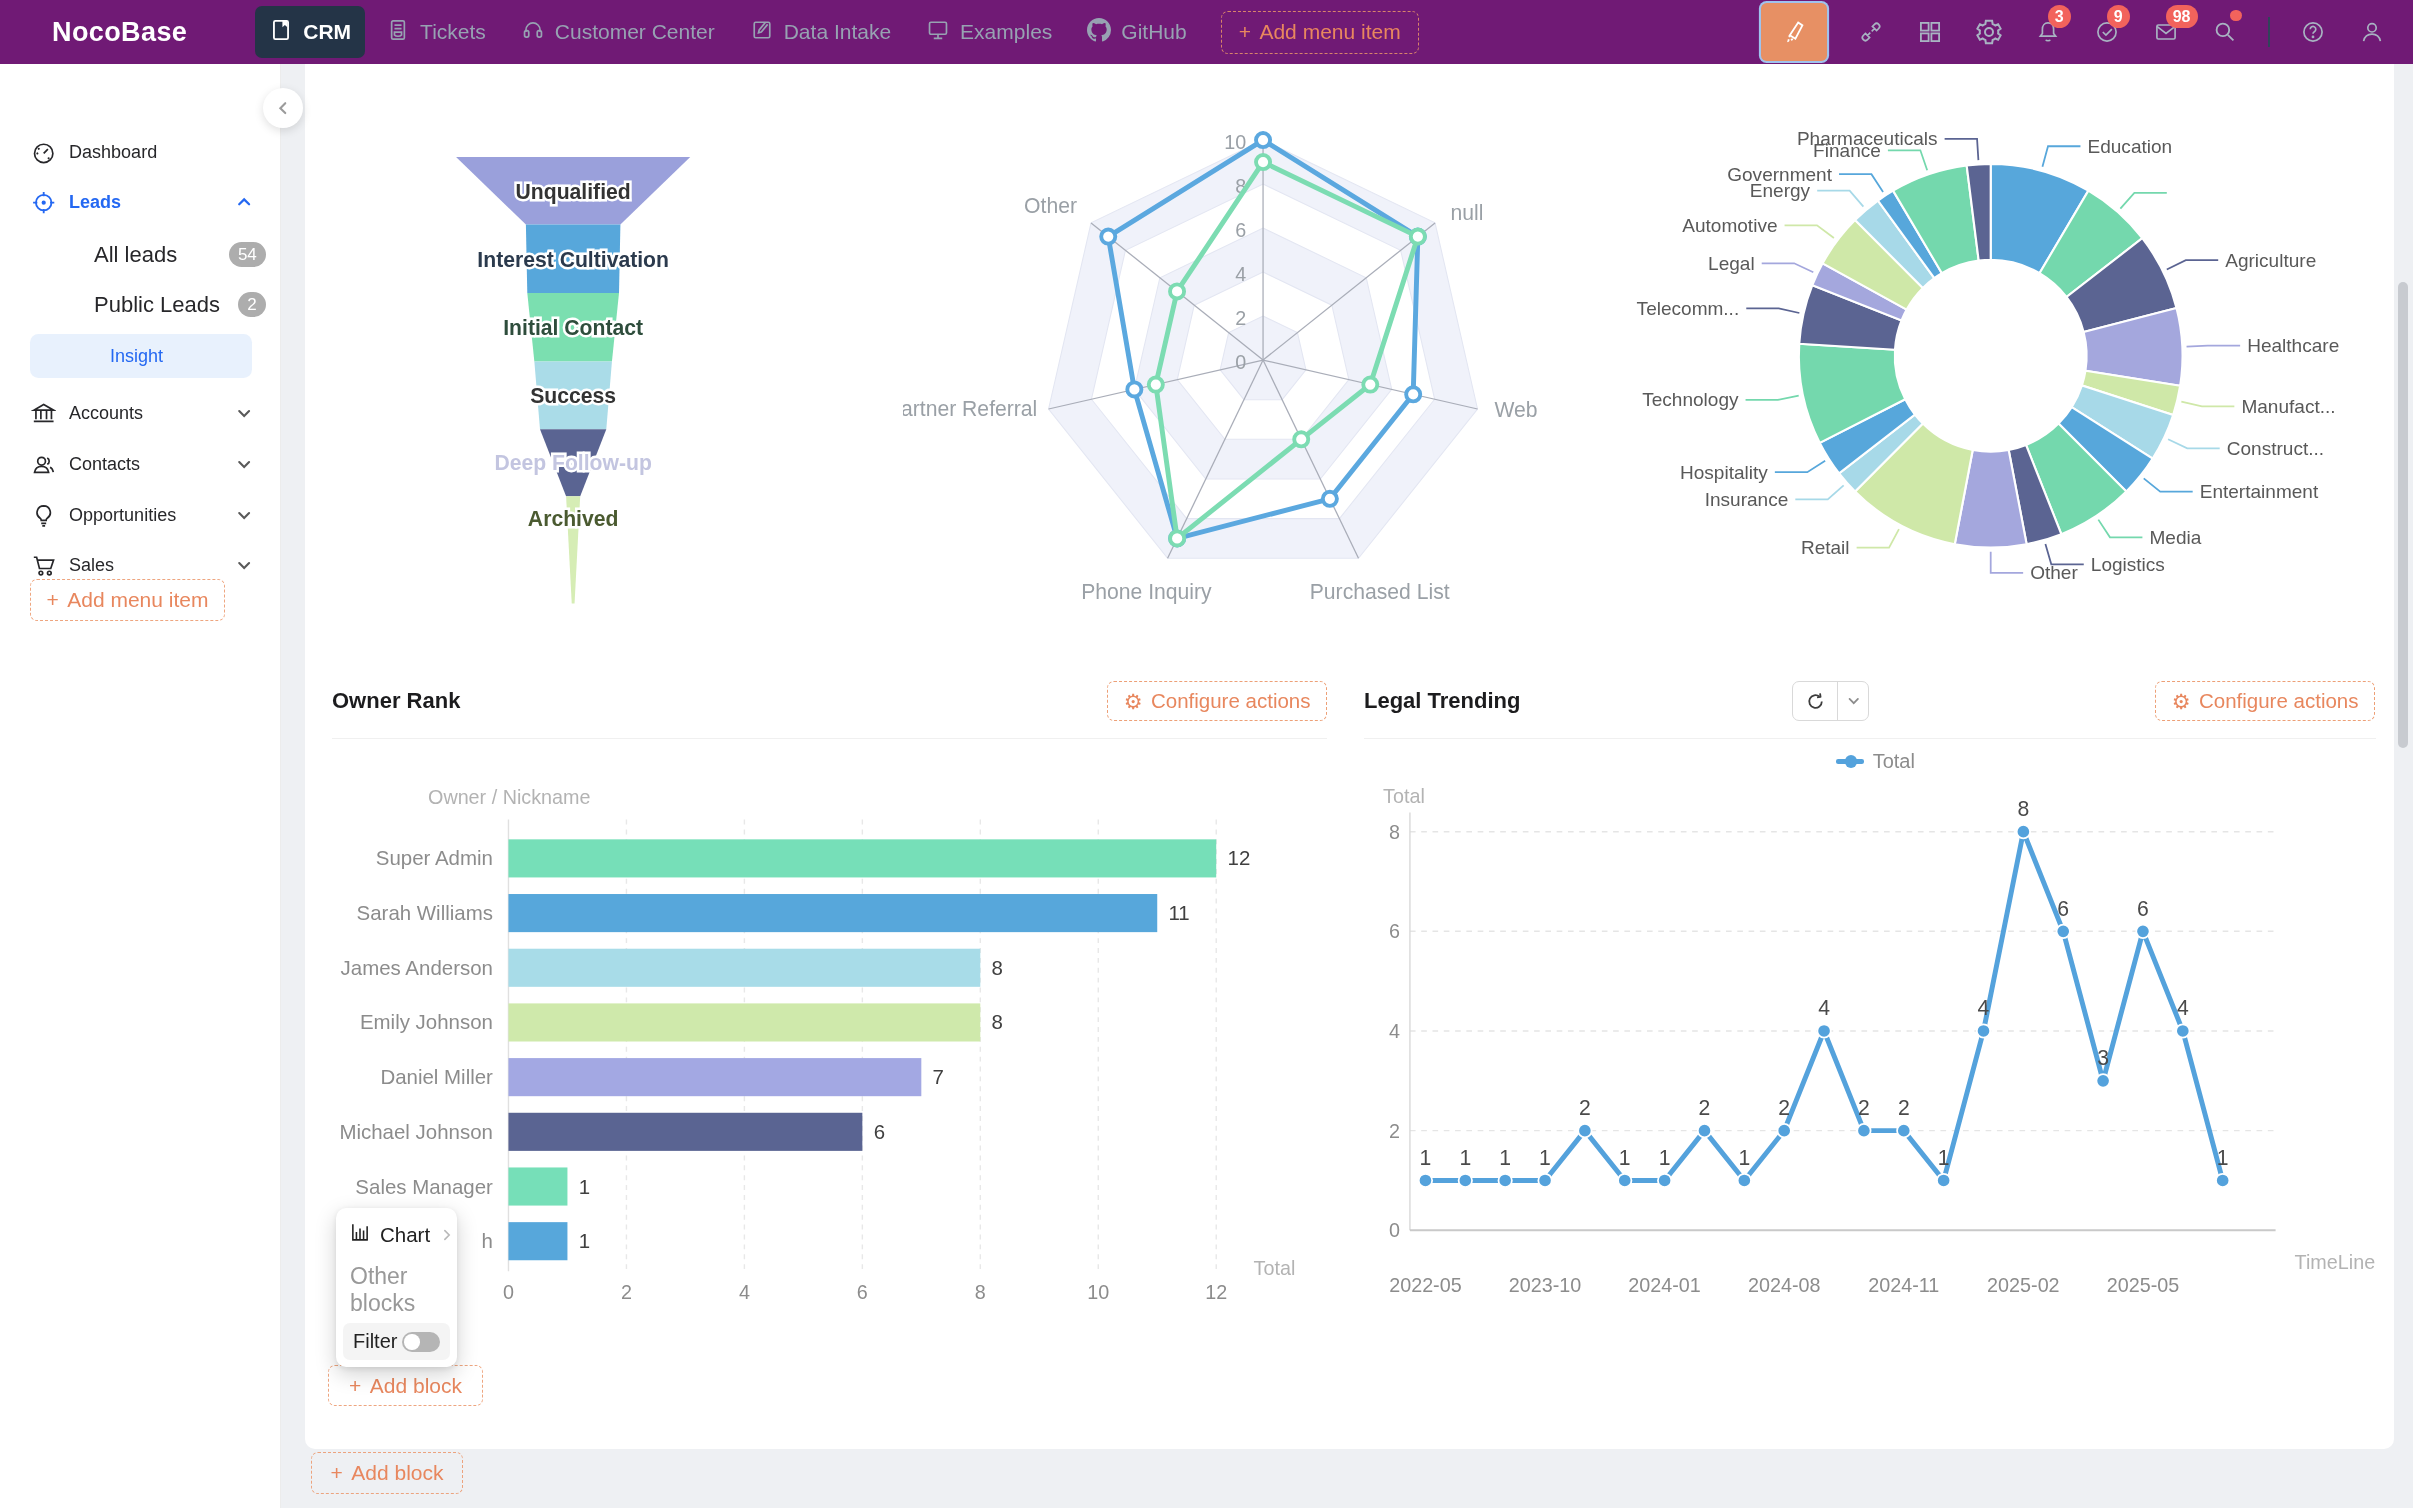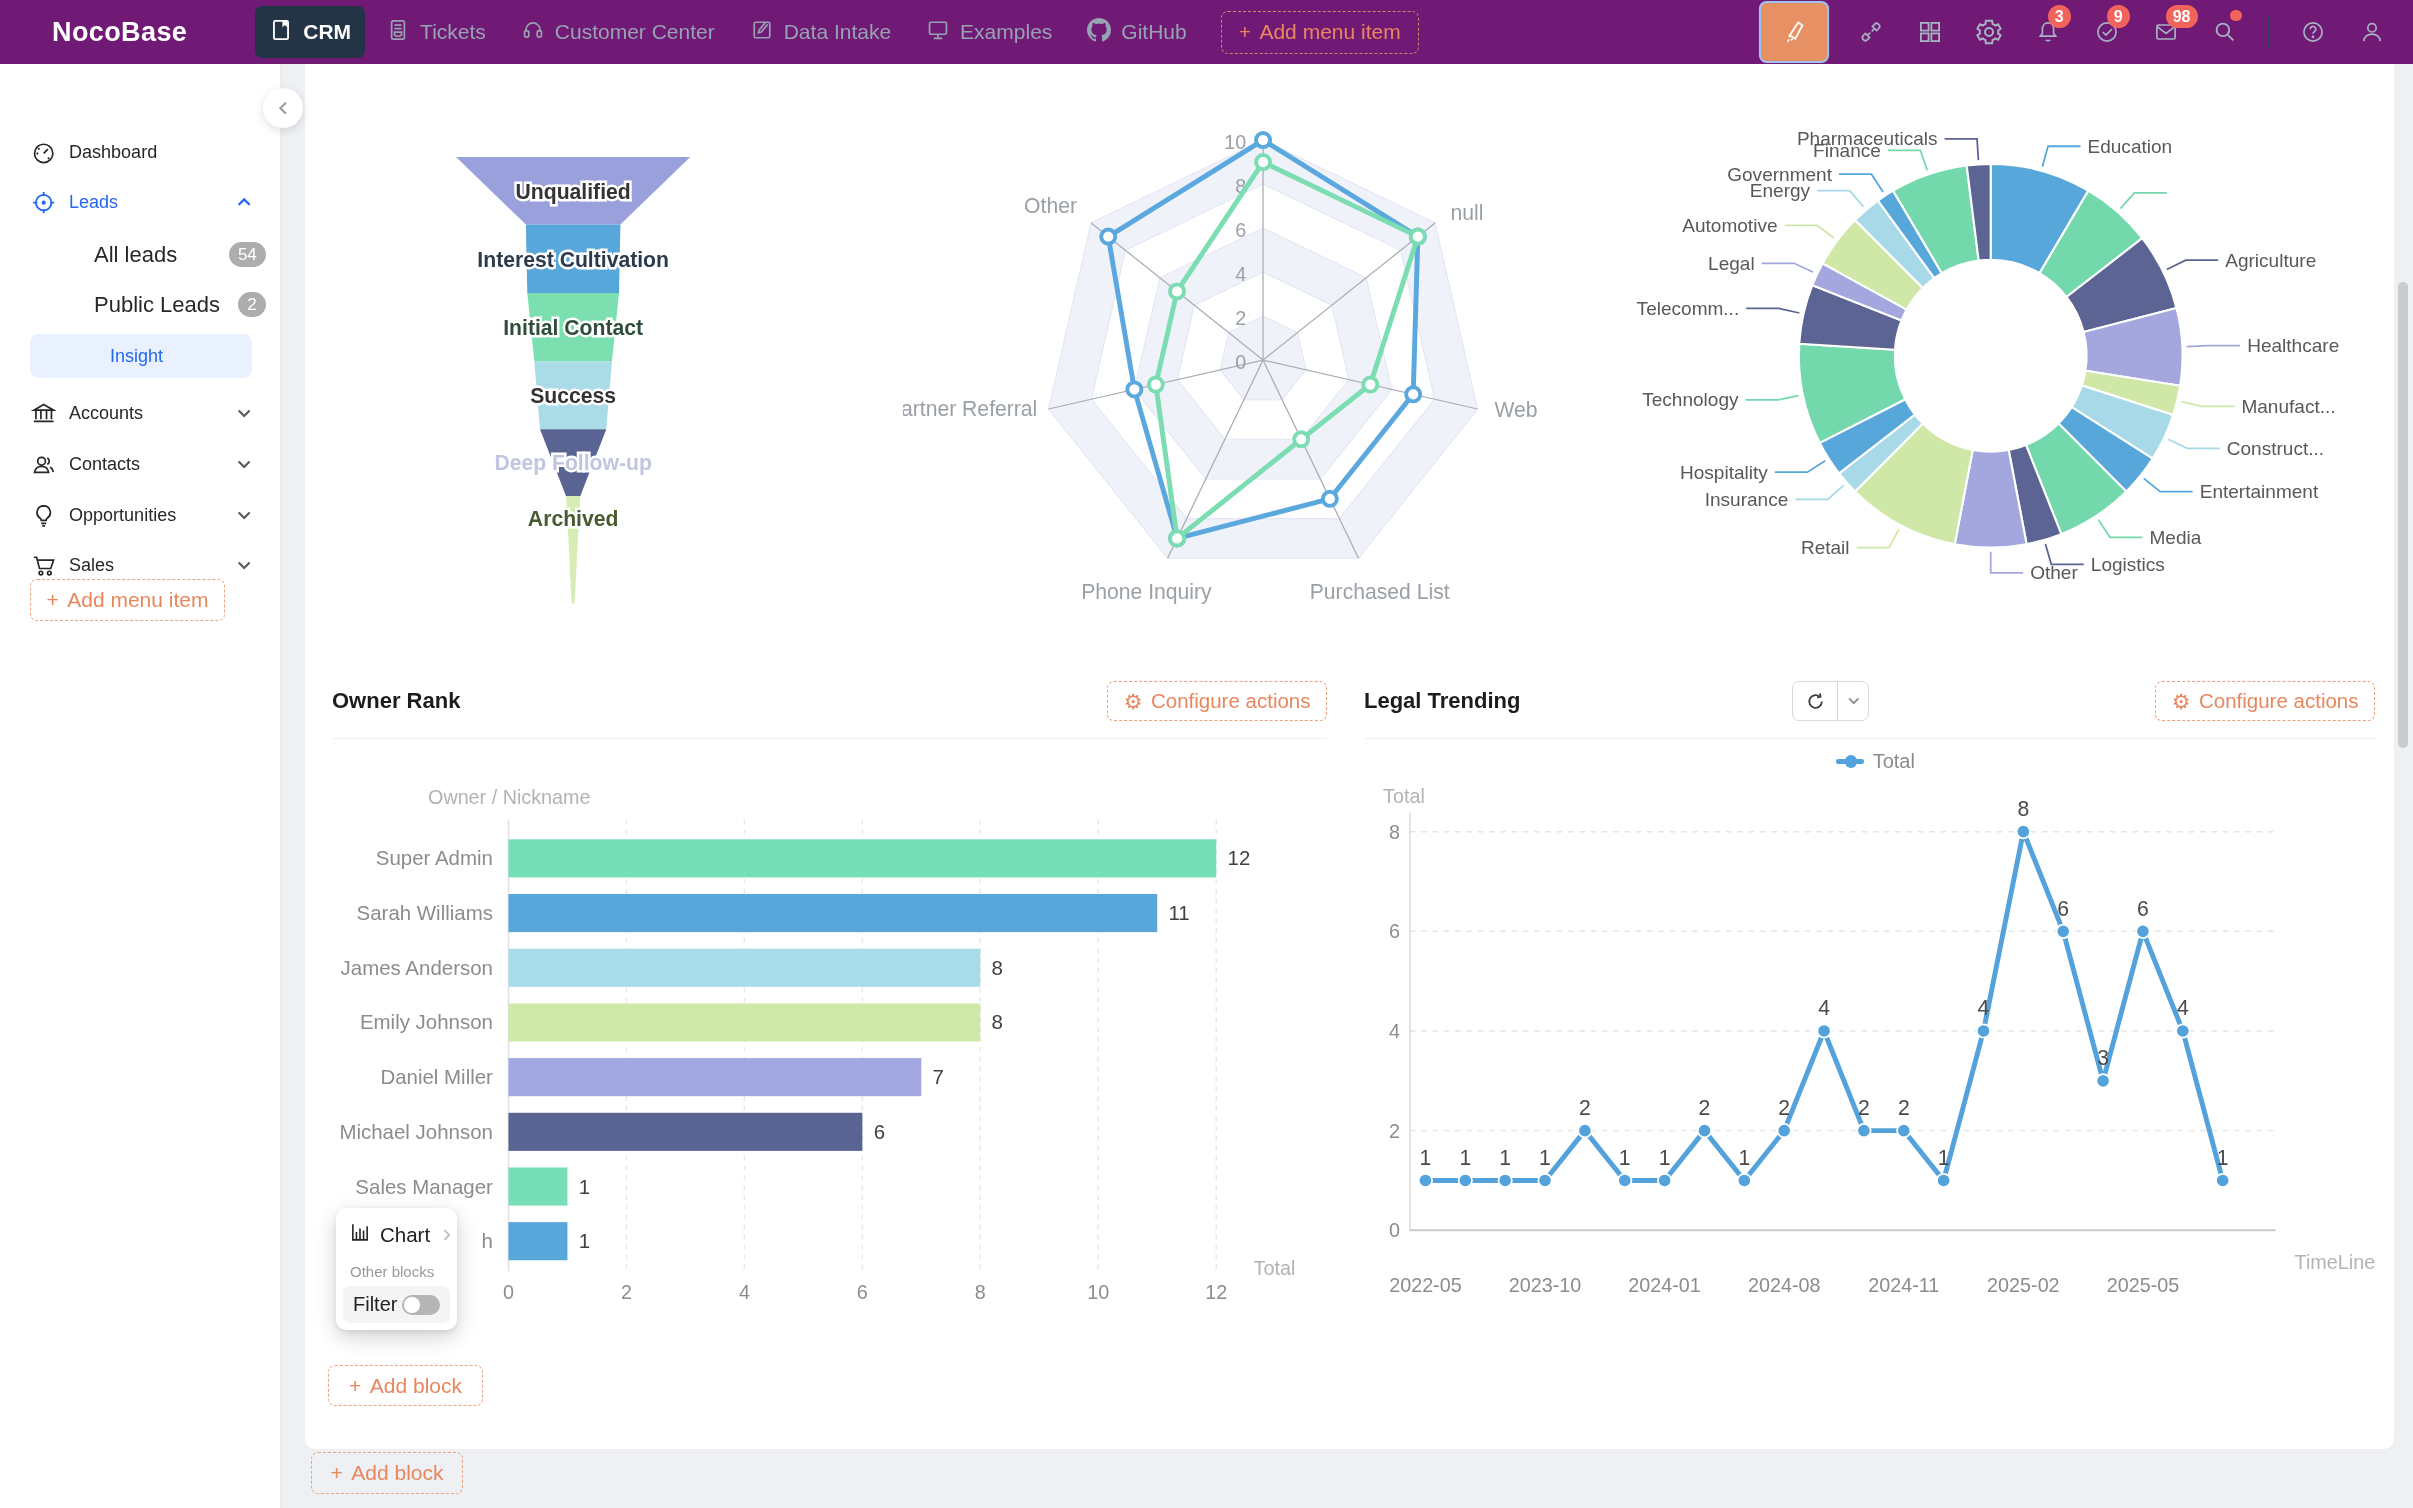--- a/index.html
+++ b/index.html
@@ -71,21 +71,21 @@
   .legend-mark::after { content:""; position:absolute; left:8.5px; top:-4.2px; width:12.7px; height:12.7px;
     border-radius:50%; background:#54a2dc; }
 
   
   .popup { position:absolute; left:336px; top:1208px; width:121px; background:#fff; border-radius:10px;
     box-shadow:0 7px 21px rgba(0,0,0,.18), 0 1.4px 5.6px rgba(0,0,0,.08); padding:7px; z-index:40; }
   .popup-row { display:flex; align-items:center; gap:10px; padding:7px 7px; border-radius:5.6px;
     font-size:20.5px; color:#222; cursor:pointer; }
   .popup-row .grow { flex:1; }
   .popup-chev { color:#b9b9b9; }
-  .popup-sec { padding:8.5px 7px 4.2px; font-size:15px; color:#999; }
+  .popup-sec { padding:8.5px 7px 4.2px; font-size:23px; color:#999; }
   .filter-row { display:flex; align-items:center; background:#f4f4f4; border-radius:7px;
     padding:7px 10px; margin-top:2.8px; font-size:20px; color:#222; cursor:pointer; }
   .toggle { margin-left:auto; width:38px; height:20px; border-radius:10px; background:rgba(0,0,0,.26); position:relative; }
   .toggle::after { content:""; position:absolute; left:2.1px; top:2.1px; width:15.5px; height:15.5px; border-radius:50%; background:#fff; }
 
   .add-block { position:absolute; display:flex; align-items:center; justify-content:center; gap:8.5px;
     border:1.4px dashed rgba(235,150,105,.85); border-radius:7px; color:#e8875e; font-size:21px;
     background:transparent; cursor:pointer; }
 
   .scroll-thumb { position:absolute; left:2398px; top:282px; width:10px; height:466px; background:#c8cbd0; border-radius:5px; }
@@ -222,21 +222,21 @@
     <span class="ic">
         <svg width="25.4" height="25.4" viewBox="0 0 36 36" fill="none" stroke="#27272a" stroke-width="2.4">
           <circle cx="18" cy="19" r="13"></circle>
           <path d="M18 19l6-6"></path>
           <path d="M11 12.5l.01.01M25 26l.01.01M9 19l.01.01" stroke-linecap="round" stroke-width="3"></path>
         </svg>
       </span>
     <span class="lbl">Dashboard</span>
   </div>
 
-  <div class="side-item" style="top:115px;">
+  <div class="side-item" style="top:115px;font-weight:bold;">
     <span class="ic">
         <svg width="25.4" height="25.4" viewBox="0 0 36 36" fill="none" stroke="#2468f2" stroke-width="2.6">
           <circle cx="18" cy="18" r="11"></circle>
           <circle cx="18" cy="18" r="3" fill="#2468f2" stroke="none"></circle>
           <path d="M18 3v6M18 27v6M3 18h6M27 18h6"></path>
         </svg>
       </span>
     <span class="lbl blue">Leads</span>
     <span class="chev">
         <svg width="18.3" height="18.3" viewBox="0 0 26 26" fill="none" stroke="#2468f2" stroke-width="3.2" stroke-linecap="round">

